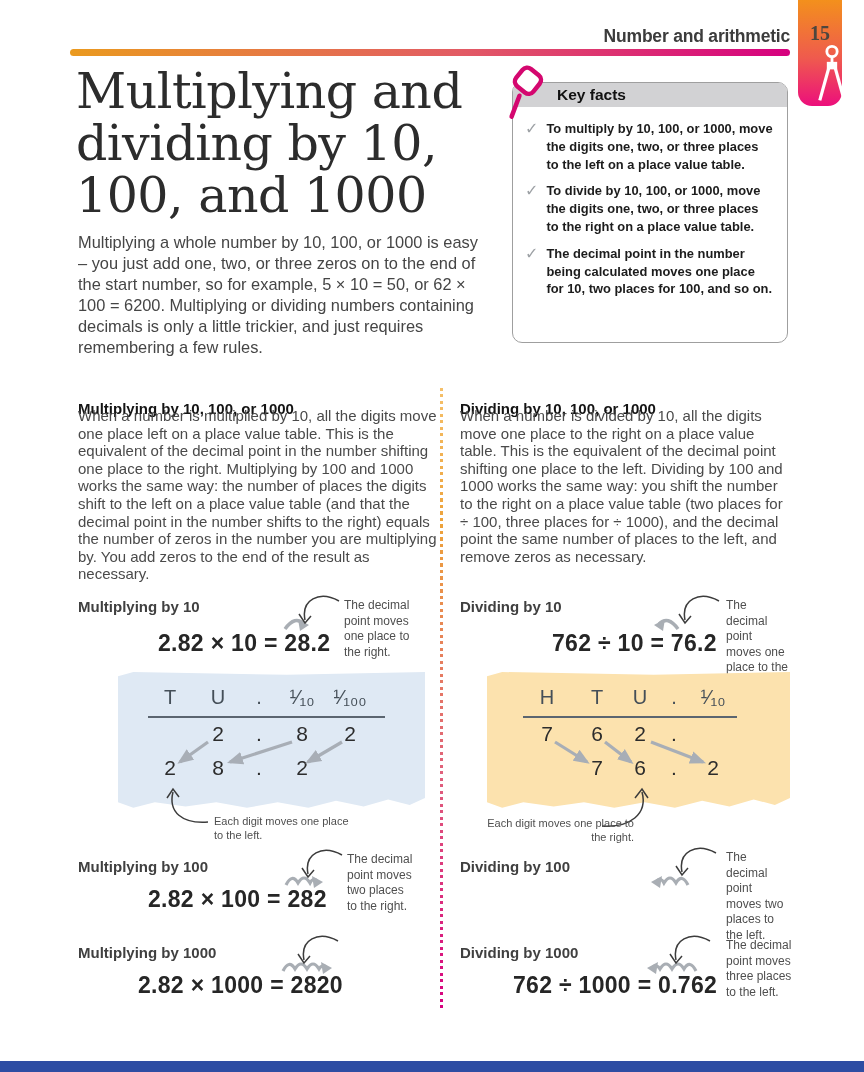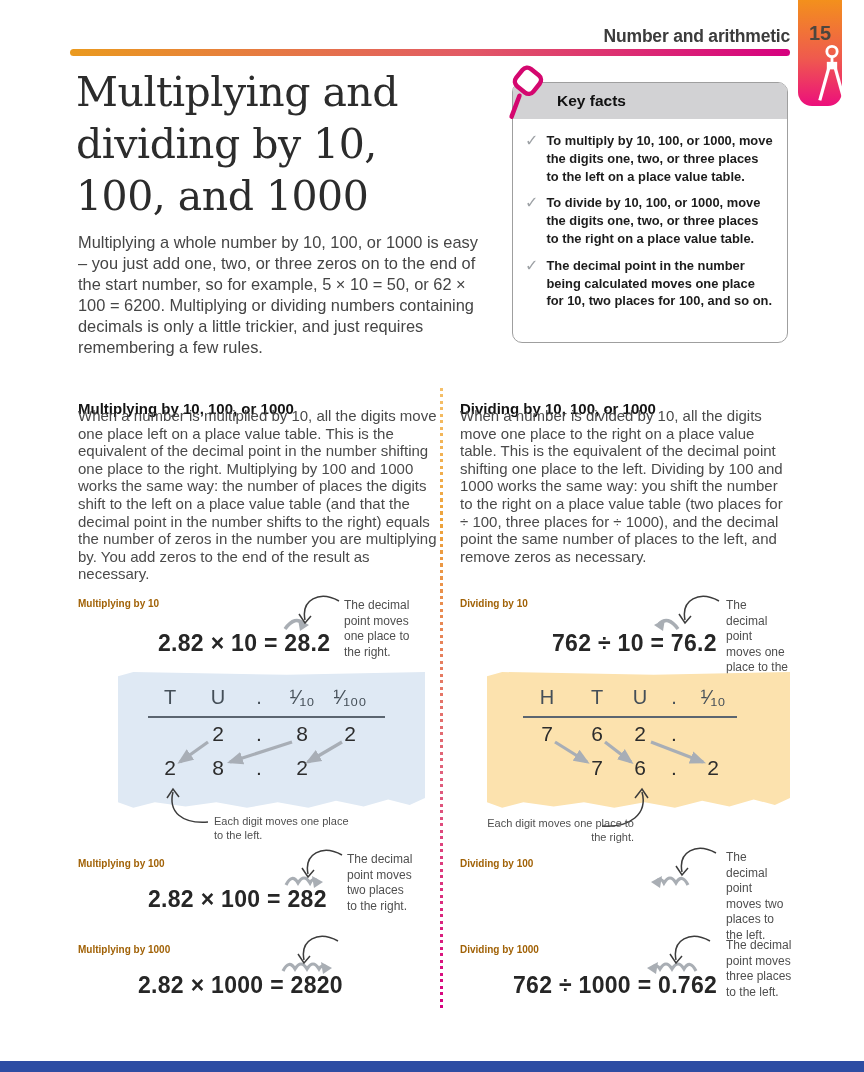--- a/index.html
+++ b/index.html
@@ -6,68 +6,68 @@
   html,body { background:#e9e9e9; }
   .page {
     position:relative; width:864px; height:1072px; background:#ffffff;
     margin:0 auto; overflow:hidden;
     font-family:"Liberation Sans","DejaVu Sans",sans-serif; color:#333;
   }
   
   .corner-tab {
     position:absolute; left:798px; top:0; width:44px; height:106px;
     background:linear-gradient(180deg,#f3901c 0%,#ef5a4e 55%,#ec0f7c 100%);
-    border-radius:0 0 14px 14px; text-align:center;
+    border-radius:0 0 14px 14px; text-align:center;font-family:Liberation Serif, serif;
   }
   .page-num { display:block; margin-top:22px; font-size:20px; font-weight:bold; color:#4d463e; }
   .compass { position:absolute; left:14px; top:44px; }
   .section-label {
     position:absolute; left:420px; top:26px; width:370px; text-align:right;
     font-size:17.5px; font-weight:bold; color:#3c3c3c; letter-spacing:-0.2px;
   }
   .header-rule {
     position:absolute; left:70px; top:49px; width:720px; height:7px; border-radius:4px;
     background:linear-gradient(90deg,#ea9a1f 0%,#e25a65 55%,#d6007f 100%);
   }
   
   .title {
     position:absolute; left:76px; top:66px; width:430px;
     font-family:"DejaVu Serif","Liberation Serif",serif;
-    font-size:41px; line-height:52px; color:#2c2c2c; font-weight:500; letter-spacing:-0.5px;
+    font-size:49px; line-height:52px; color:#2c2c2c; font-weight:500; letter-spacing:-0.5px;
   }
   .intro {
     position:absolute; left:78px; top:232px; width:406px;
     font-size:16.4px; line-height:1.28; color:#454545;
   }
   
   .keyfacts {
     position:absolute; left:512px; top:82px; width:276px; height:261px;
     background:#fff; border:1.5px solid #9f9f9f; border-radius:10px;
   }
   .kf-head {
-    height:36px; background:#d2d2d4; border-radius:8px 8px 0 0;
+    height:24px; background:#d2d2d4; border-radius:8px 8px 0 0;
     display:flex; align-items:center; padding-left:44px;
     font-size:15.5px; font-weight:bold; color:#111;
   }
   .kf-body { padding:13px 14px 0 12px; }
   .kf-item { display:flex; gap:8px; margin-bottom:9px; }
   .kf-check { color:#9da1a5; font-size:16px; font-weight:bold; line-height:1.1; }
   .kf-text { font-size:12.9px; font-weight:bold; line-height:1.38; color:#1c1c1c; }
   .pin { position:absolute; left:498px; top:62px; transform:rotate(-6deg); }
   
   .col-heading { position:absolute; font-size:15px; font-weight:bold; color:#141414;margin-top:12px; }
   .col-body { position:absolute; font-size:15px; line-height:17.6px; color:#4a4a4a; }
   .divider {
     position:absolute; left:440px; top:388px; width:3px; height:624px;
     background:linear-gradient(180deg,#f5c06a 0%,#eda23a 22%,#e0607c 62%,#d6007f 100%);
     -webkit-mask-image:repeating-linear-gradient(180deg,#000 0 3px,transparent 3px 6.5px);
     mask-image:repeating-linear-gradient(180deg,#000 0 3px,transparent 3px 6.5px);
   }
   
-  .ex-heading { position:absolute; font-size:10px; font-weight:bold; color:#a16207; }
+  .ex-heading { position:absolute; font-size:15px; font-weight:bold; color:#404040; }
   .equation { position:absolute; font-size:23px; font-weight:bold; color:#262626; white-space:nowrap; letter-spacing:0.3px; }
   .note { position:absolute; font-size:12px; line-height:1.3; color:#4f4f4f; }
   .svgabs { position:absolute; }
   .flipx { transform:scaleX(-1); }
   
   .pv-table { position:absolute; width:307px; height:140px;
     clip-path:polygon(0% 3%,5% 0%,55% 2%,100% 0%,100% 90%,95% 95%,88% 91%,80% 96%,71% 92%,62% 97%,52% 93%,42% 97%,32% 93%,22% 96%,12% 93%,5% 97%,0% 93%);
   }
   .pv-blue { background:#dfe9f4; }
   .pv-orange { background:#fce2ae; }

